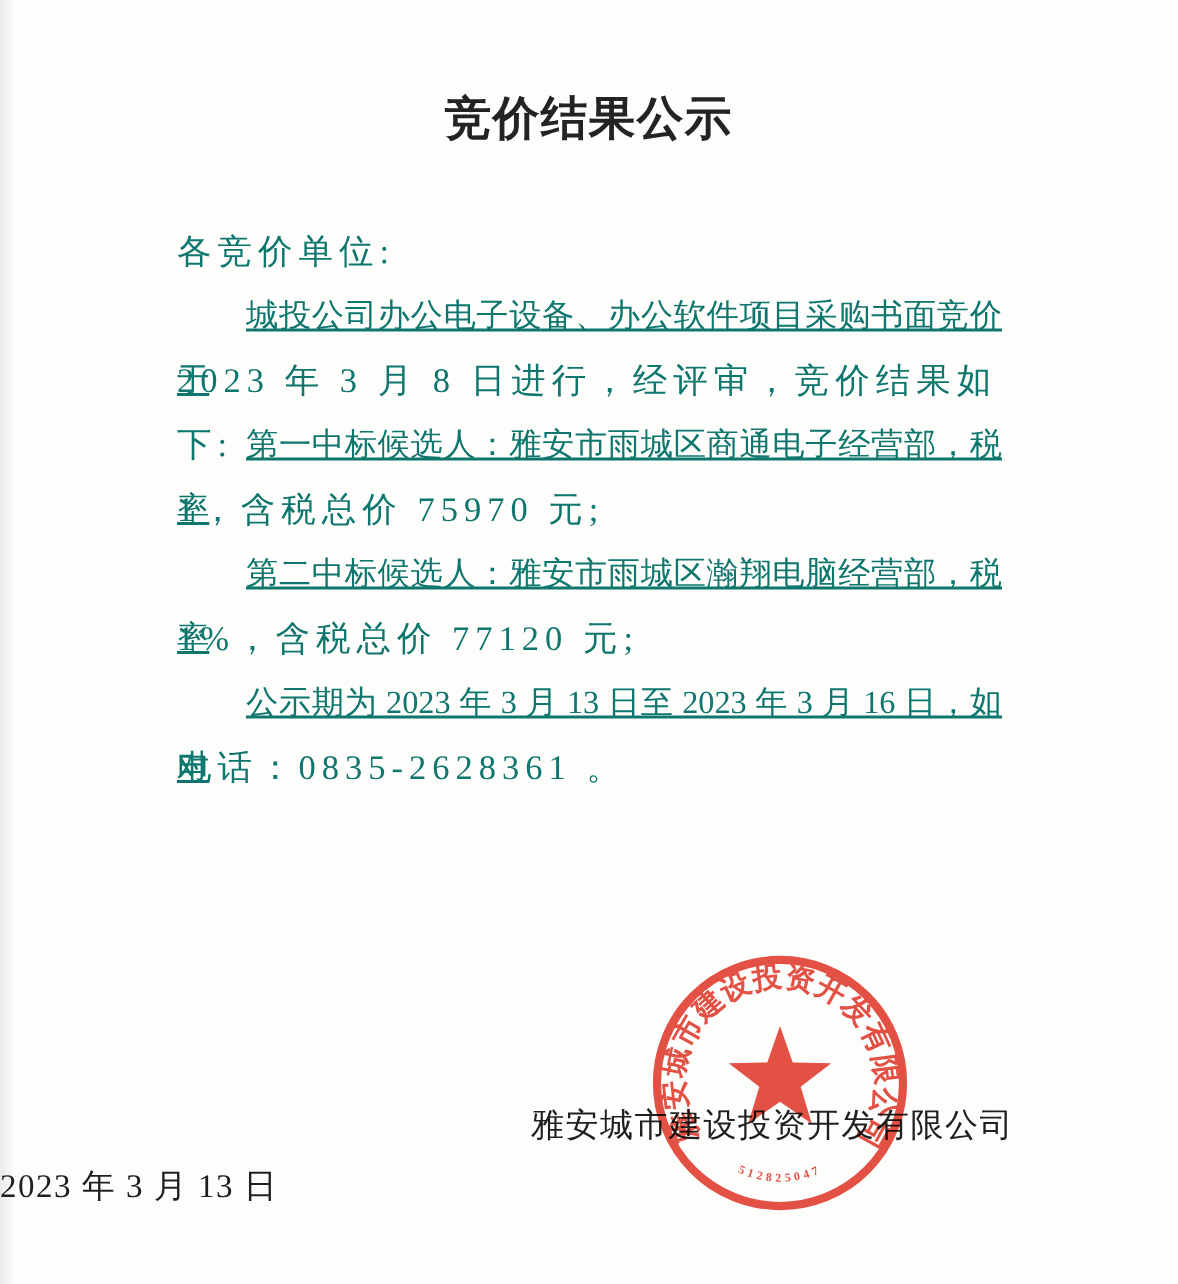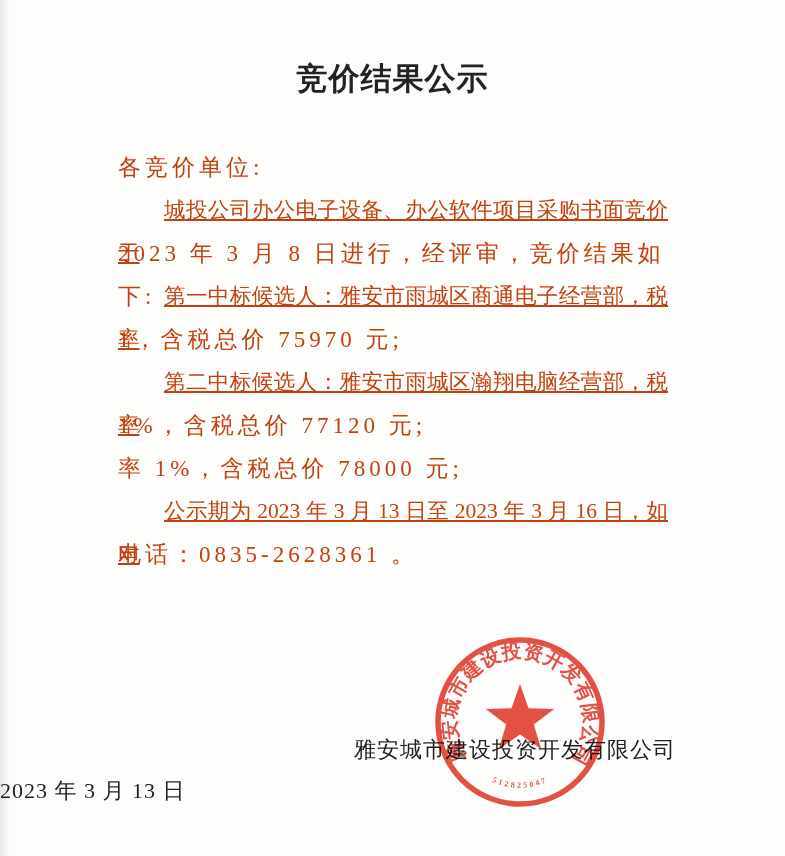--- a/index.html
+++ b/index.html
@@ -22,21 +22,21 @@
   }
   .doc-title {
     position: absolute; top: 58px; left: 0; width: 785px;
     text-align: center;
     font-family: "Liberation Sans", "DejaVu Sans", sans-serif;
     font-size: 31px; font-weight: 600; letter-spacing: 1px;
     color: #232323;
   }
   .body-text {
     position: absolute; left: 118px; top: 146px; width: 550px;
-    font-size: 23px; color: #c2410c;
+    font-size: 23px; color: #0f766e;
   }
   .line {
     height: 43px; line-height: 43px;
     white-space: normal;
   }
   .line.plain { letter-spacing: 4px; font-size: 23px; }
   .line.justify {
     font-size: 21.5px; letter-spacing: 0;
     text-align: justify; text-align-last: justify;
     text-justify: inter-character;
@@ -73,21 +73,20 @@
   <div class="doc-title">竞价结果公示</div>
 
   <div class="body-text">
     <div class="line plain">各竞价单位:</div>
     <div class="line justify indent">城投公司办公电子设备、办公软件项目采购书面竞价于</div>
     <div class="line plain">2023 年 3 月 8 日进行，经评审，竞价结果如下:</div>
     <div class="line justify indent">第一中标候选人：雅安市雨城区商通电子经营部，税率</div>
     <div class="line plain">1，含税总价 75970 元;</div>
     <div class="line justify indent">第二中标候选人：雅安市雨城区瀚翔电脑经营部，税率</div>
     <div class="line plain">1%，含税总价 77120 元;</div>
-    <div class="line plain">率 1%，含税总价 78000 元;</div>
     <div class="line justify indent">公示期为 2023 年 3 月 13 日至 2023 年 3 月 16 日，如对</div>
     <div class="line plain">电话：0835-2628361 。</div>
   </div>
 
   <div class="sig-org">雅安城市建设投资开发有限公司</div>
   <div class="sig-date">2023 年 3 月 13 日</div>
 
   <svg class="seal" viewBox="0 0 176 176" xmlns="http://www.w3.org/2000/svg">
     <defs>
       <path id="ringPath" d="M 35.6 124.7 A 64 64 0 1 1 140.4 124.7" fill="none"></path>

